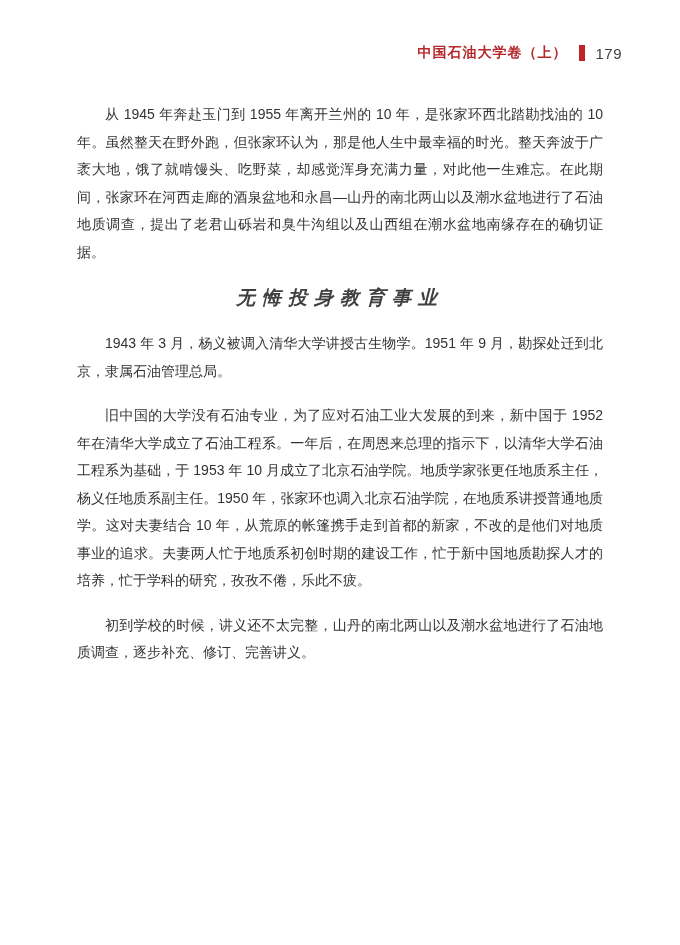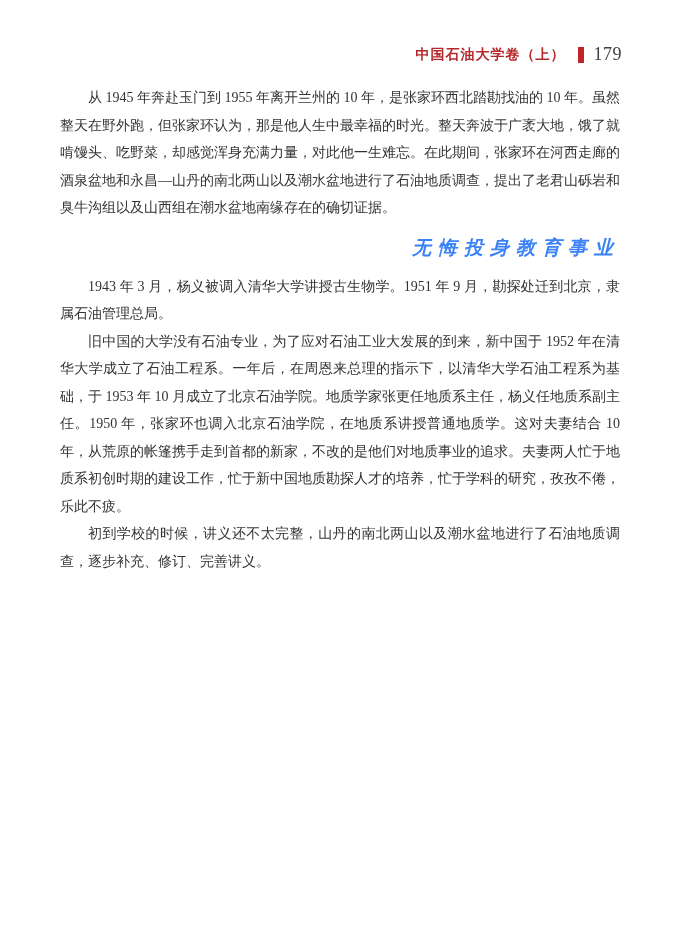--- a/index.html
+++ b/index.html
@@ -6,21 +6,21 @@
     margin: 0;
     padding: 0;
     background: #ffffff;
   }
   .page {
     position: relative;
     width: 680px;
     height: 666px;
     background: #ffffff;
     overflow: hidden;
-    font-family: Liberation Serif, serif;
+    font-family: Liberation Sans, sans-serif;
   }
   .page-header {
     position: absolute;
     top: 44px;
     left: 60px;
     right: 58px;
     display: flex;
     justify-content: flex-end;
     align-items: center;
     font-size: 14px;
@@ -31,41 +31,41 @@
     font-weight: bold;
   }
   .header-divider-bar {
     width: 6px;
     height: 16px;
     background: #c02428;
     margin: 0 10px 0 12px;
   }
   .header-page-number {
     color: #404040;
-    font-size: 18px;
+    font-size: 15px;
     letter-spacing: 0.5px;
   }
   .content {
     position: absolute;
     top: 84px;
     left: 60px;
     width: 560px;
     color: #333333;
     font-size: 14px;
     line-height: 27.5px;
     text-align: justify;
   }
   .content p {
-    margin: 0;
+    margin: 17px;
     text-indent: 2em;
   }
   .section-heading {
     margin: 11px 0 10px 0;
-    text-align: right;
-    color: #3b82f6;
+    text-align: center;
+    color: #404040;
     font-size: 19px;
     font-weight: bold;
     font-style: italic;
     letter-spacing: 7px;
     line-height: 30px;
   }
 </style>
 </head>
 <body>
 

